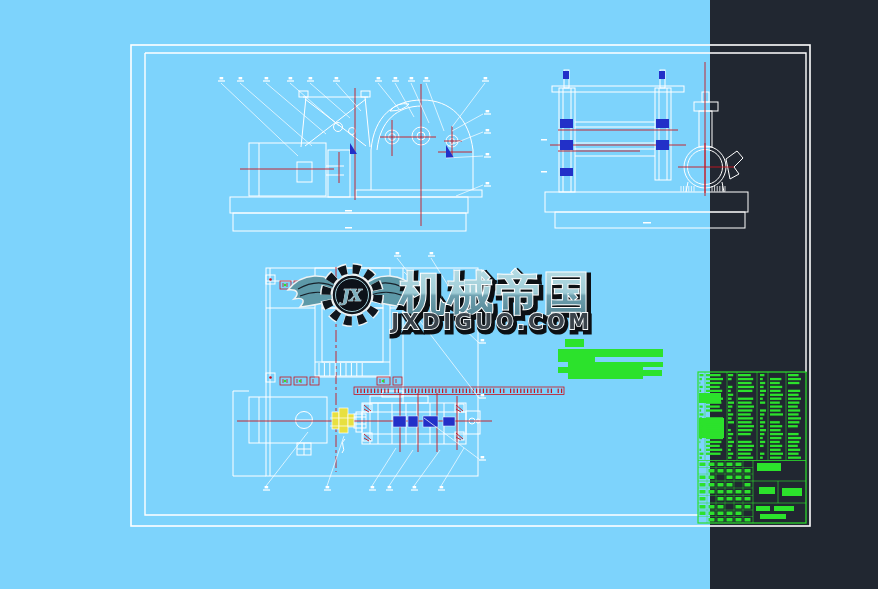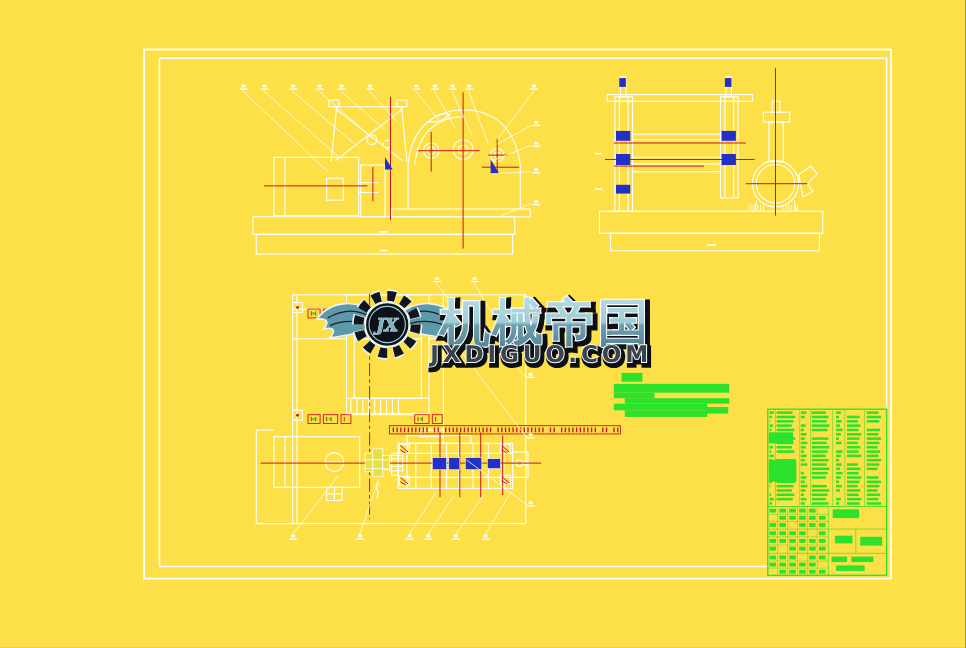--- a/index.html
+++ b/index.html
@@ -1,17 +1,17 @@
 <!DOCTYPE html>
 <html><head>
 <meta charset="utf-8">
 <style>
   html,body{margin:0;padding:0;background:#212731;width:878px;height:589px;overflow:hidden;
             font-family:"DejaVu Sans",sans-serif;}
-  .stage{position:relative;width:878px;height:589px;background:#fde047;}
+  .stage{position:relative;width:710px;height:589px;background:#7dd3fc;}
   svg{display:block}
   text{user-select:none}
 </style>
 </head>
 <body>
 
 <div class="stage">
 <svg id="dwg" width="878" height="589" viewBox="0 0 878 589" xmlns="http://www.w3.org/2000/svg">
   <defs>
     <g id="tickGlyph" fill="#ffffff">

